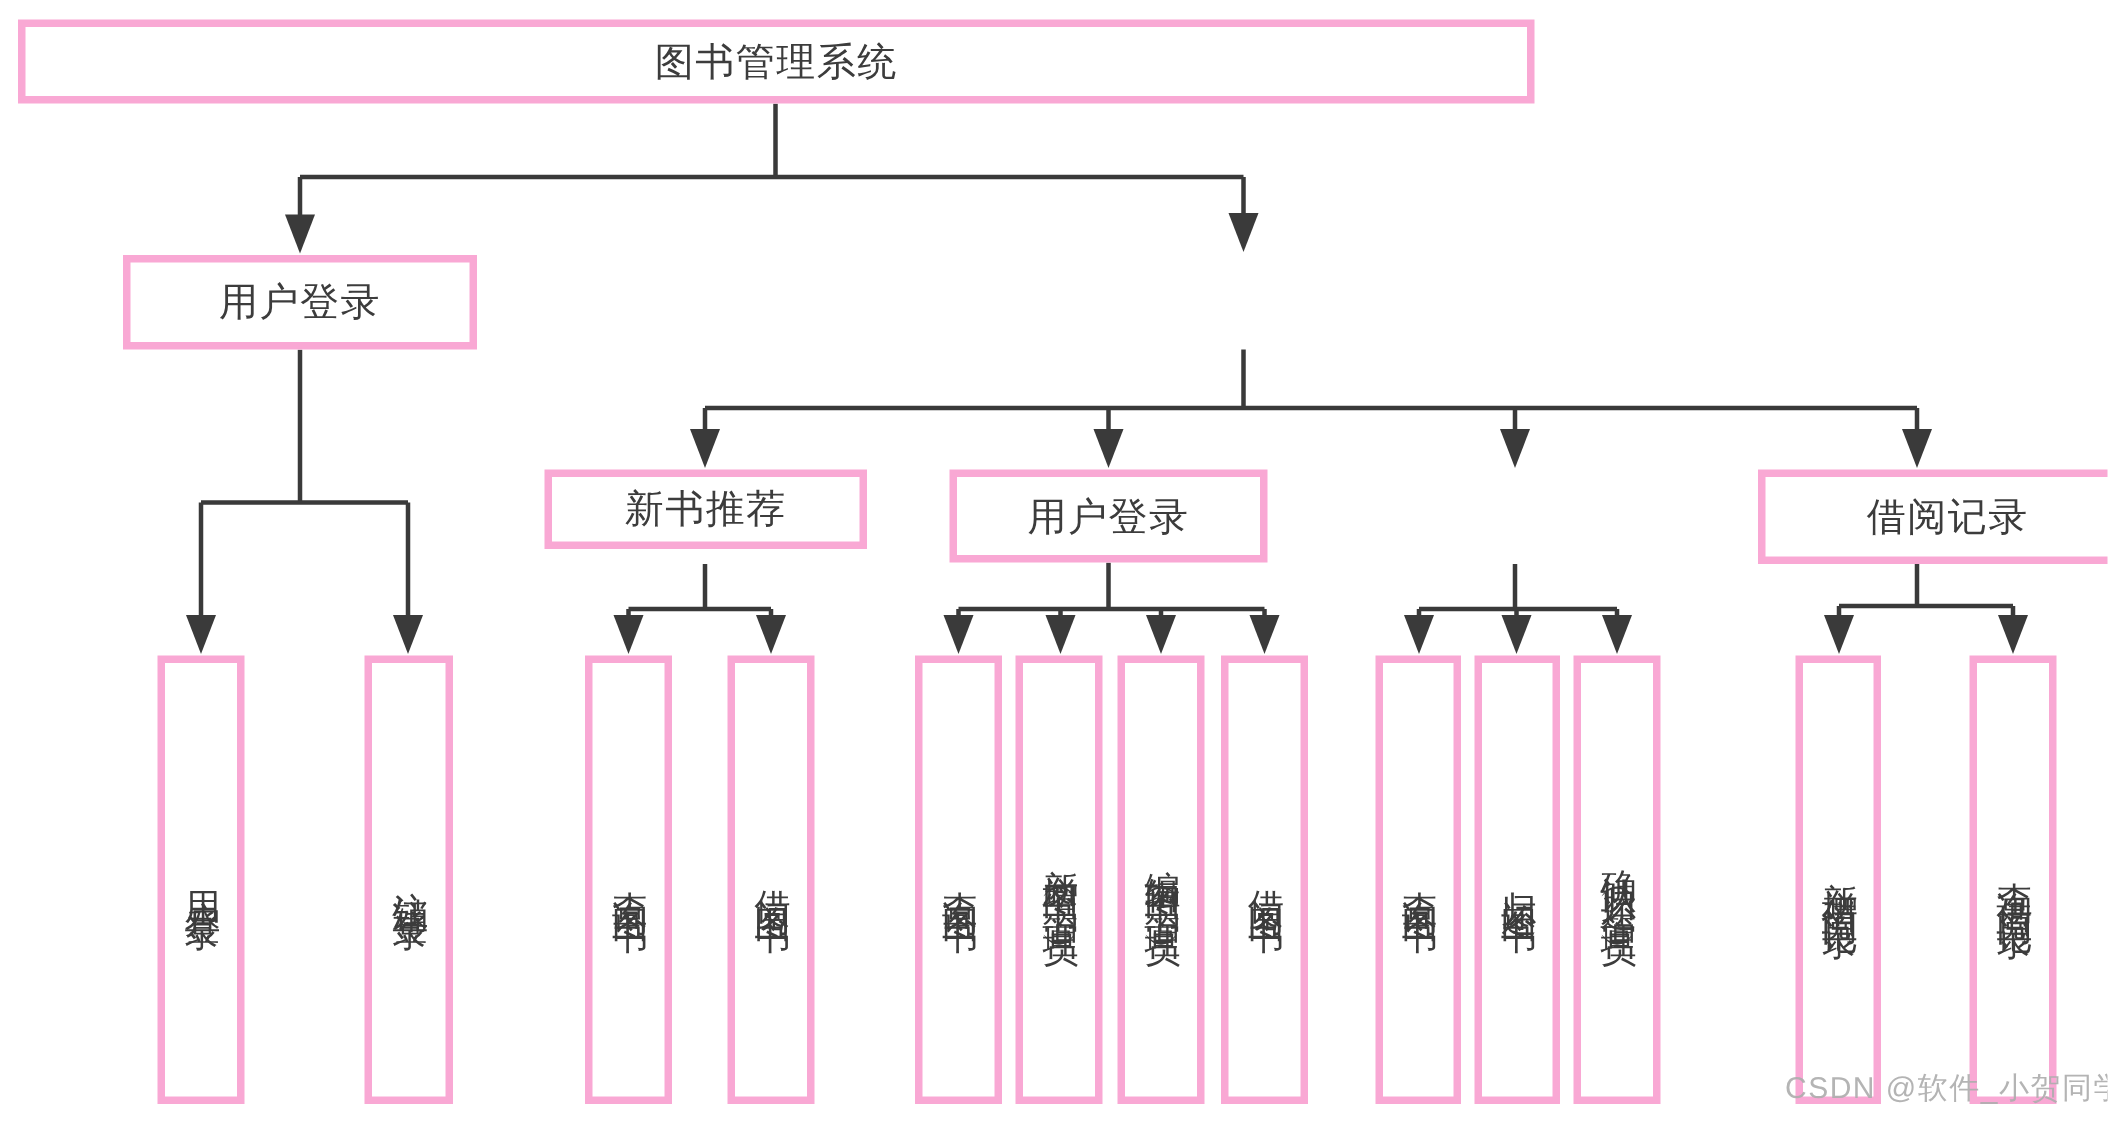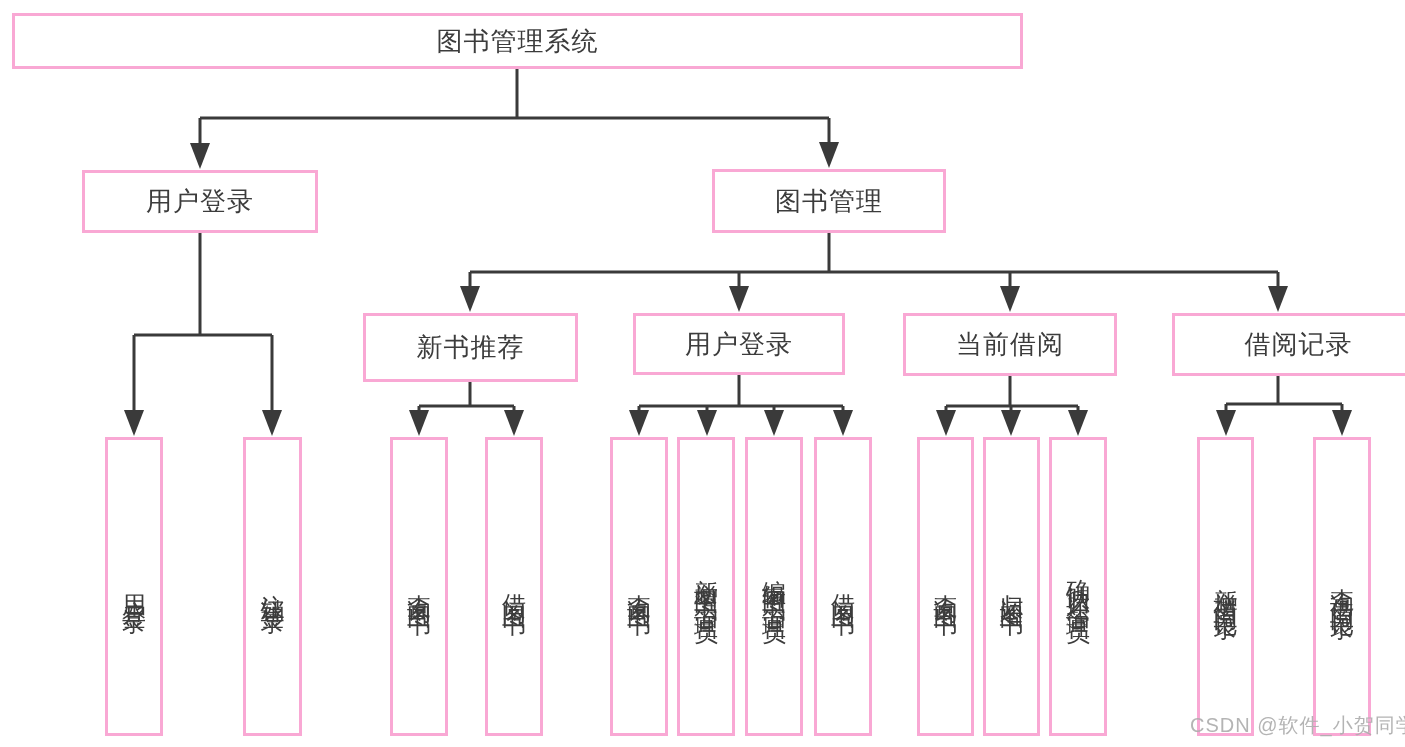--- a/index.html
+++ b/index.html
@@ -17,21 +17,21 @@
   svg.wires {
     position: absolute; left: 0; top: 0;
     width: 1405px; height: 747px;
     z-index: 0;
   }
   svg.wires path { stroke: #3a3a3a; stroke-width: 3; fill: none; }
   svg.wires polygon { fill: #3a3a3a; stroke: none; }
   .node {
     position: absolute;
     background: #ffffff;
-    border: 3px solid #f9a8d4;
+    border: 5px solid #f9a8d4;
     display: flex; align-items: center; justify-content: center;
     color: #333333;
     z-index: 1;
   }
   .h-node span {
     font-size: 26px;
     letter-spacing: 1px;
     white-space: nowrap;
     color: #3c3c3c;
   }
@@ -95,32 +95,26 @@
     <polygon points="1342,436 1332,410 1352,410"></polygon>
   </svg>
 
   <div class="node h-node" style="left:12px;top:13px;width:1011px;height:56px">
     <span>图书管理系统</span>
   </div>
 
   <div class="node h-node" style="left:82px;top:170px;width:236px;height:63px">
     <span>用户登录</span>
   </div>
-  <div class="node h-node" style="left:712px;top:169px;width:234px;height:64px">
-    <span>图书管理</span>
-  </div>
 
-  <div class="node h-node" style="left:363px;top:313px;width:215px;height:69px">
+  <div class="node h-node" style="left:363px;top:313px;width:215px;height:53px">
     <span>新书推荐</span>
   </div>
   <div class="node h-node" style="left:633px;top:313px;width:212px;height:62px">
     <span>用户登录</span>
-  </div>
-  <div class="node h-node" style="left:903px;top:313px;width:214px;height:63px">
-    <span>当前借阅</span>
   </div>
   <div class="node h-node" style="left:1172px;top:313px;width:253px;height:63px">
     <span>借阅记录</span>
   </div>
 
   <div class="node v-node" style="left:105px;top:437px;width:58px;height:299px">
     <span>用户登录</span>
   </div>
   <div class="node v-node" style="left:243px;top:437px;width:59px;height:299px">
     <span>注销登录</span>

